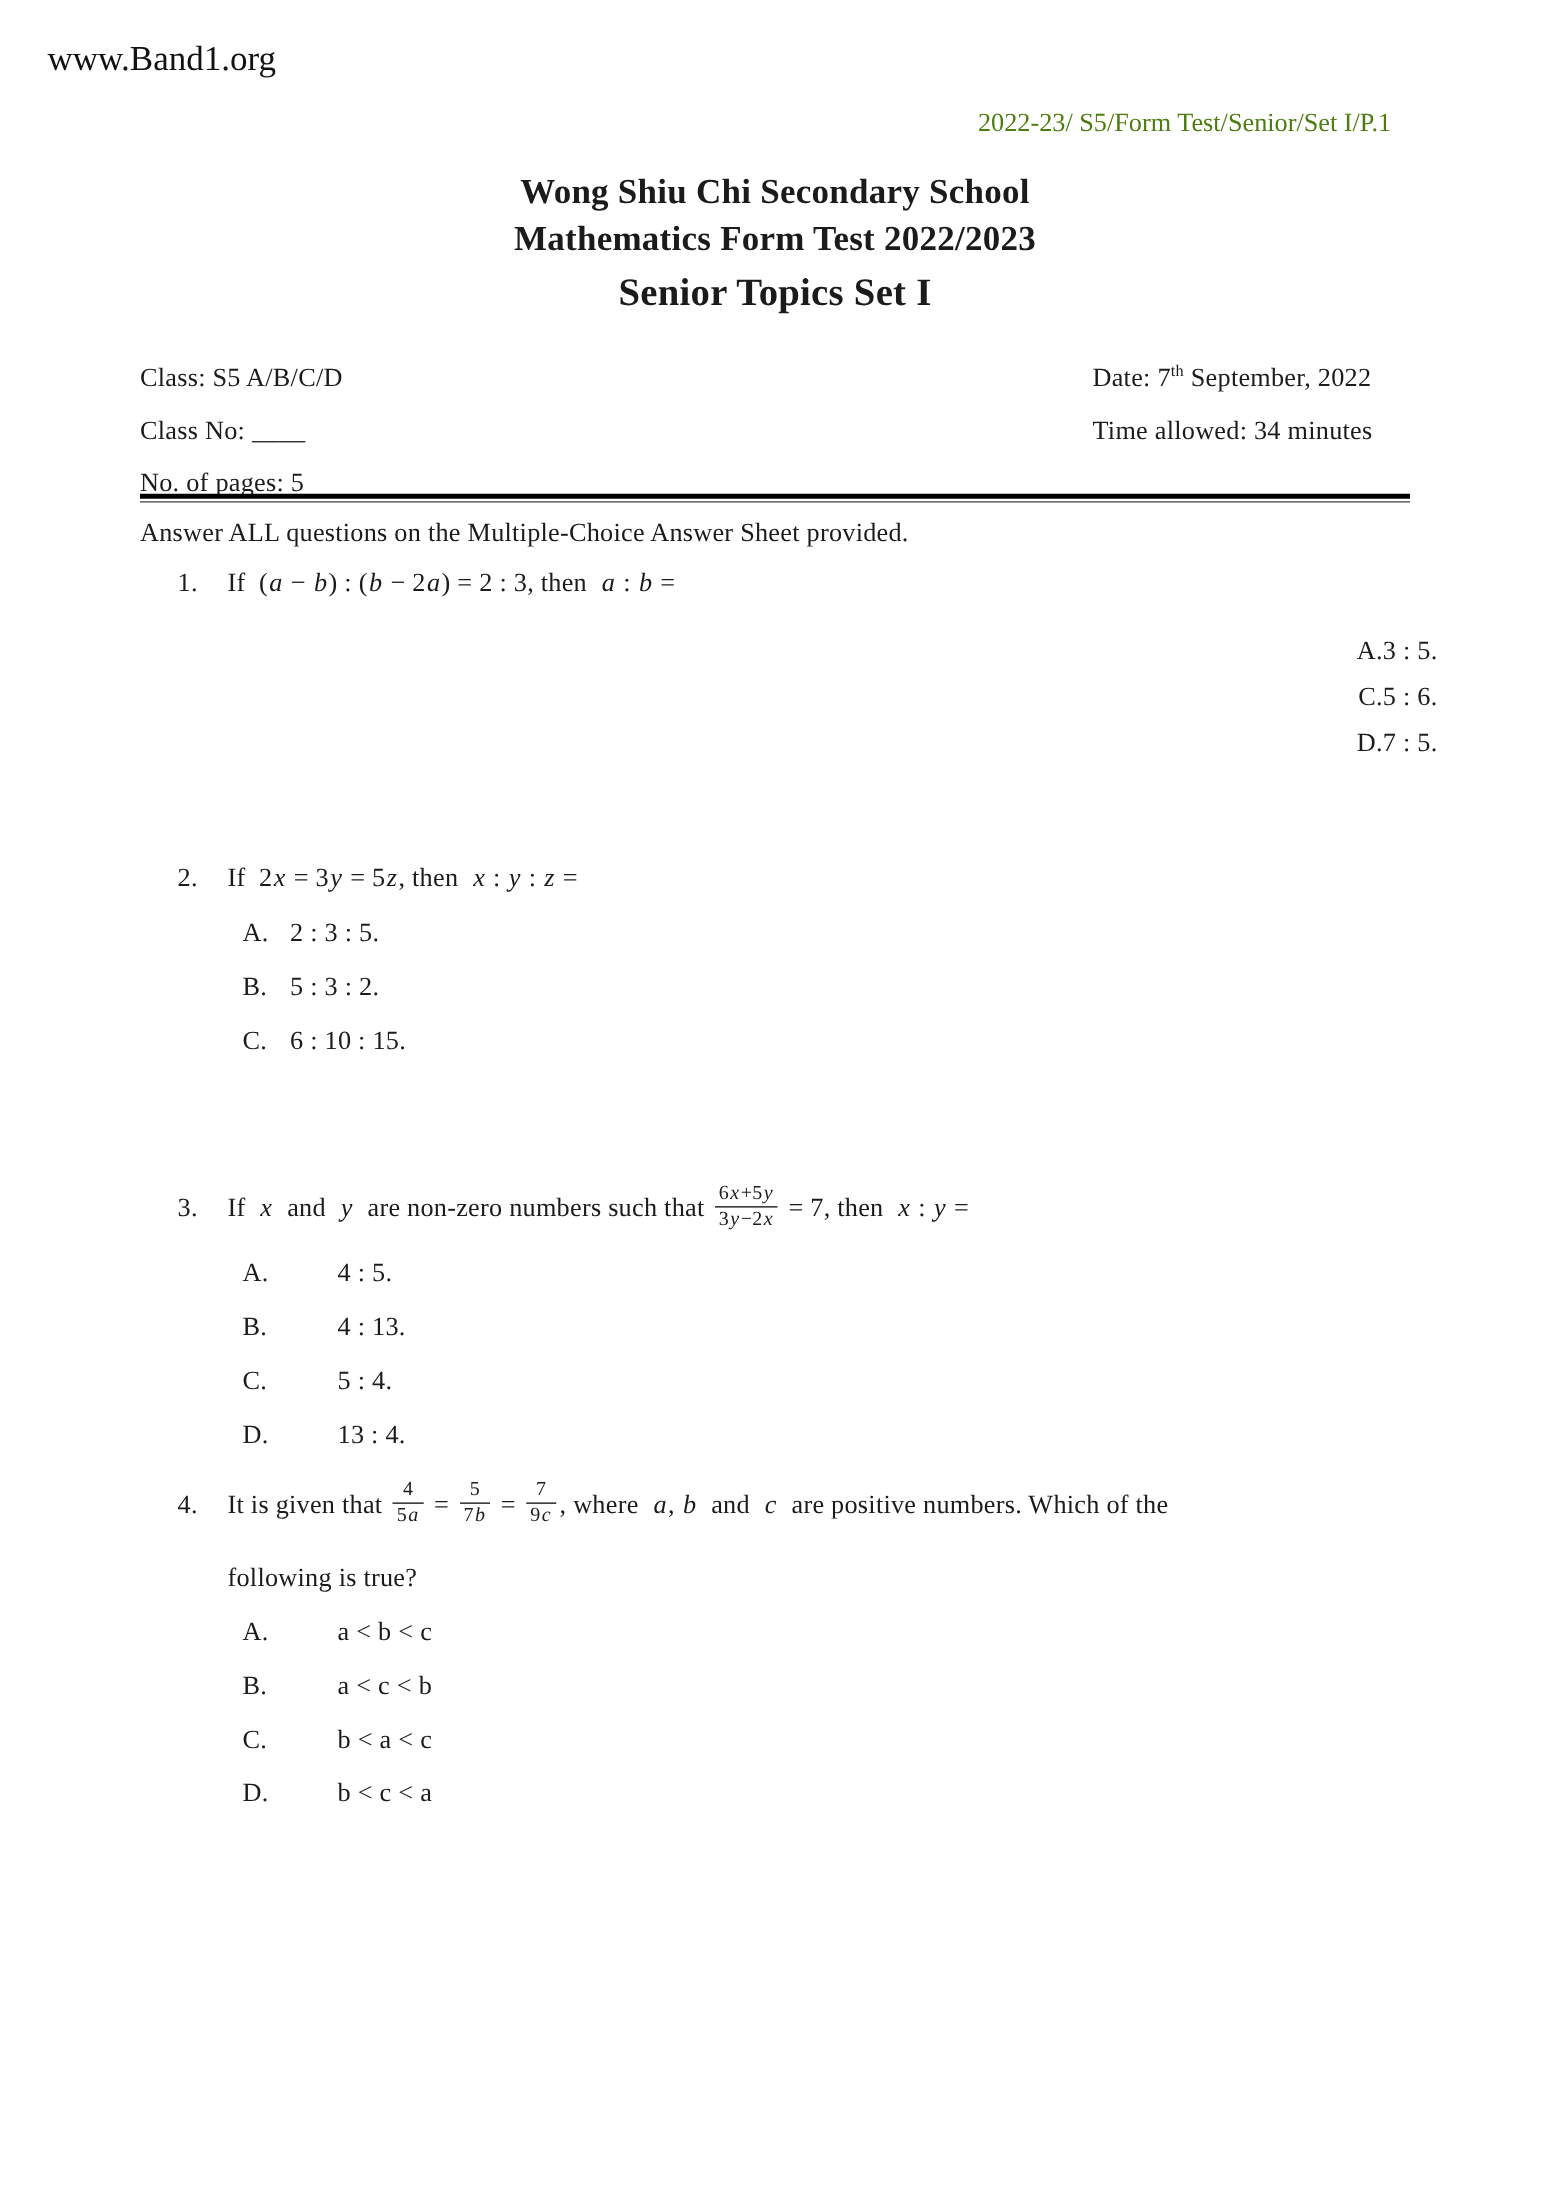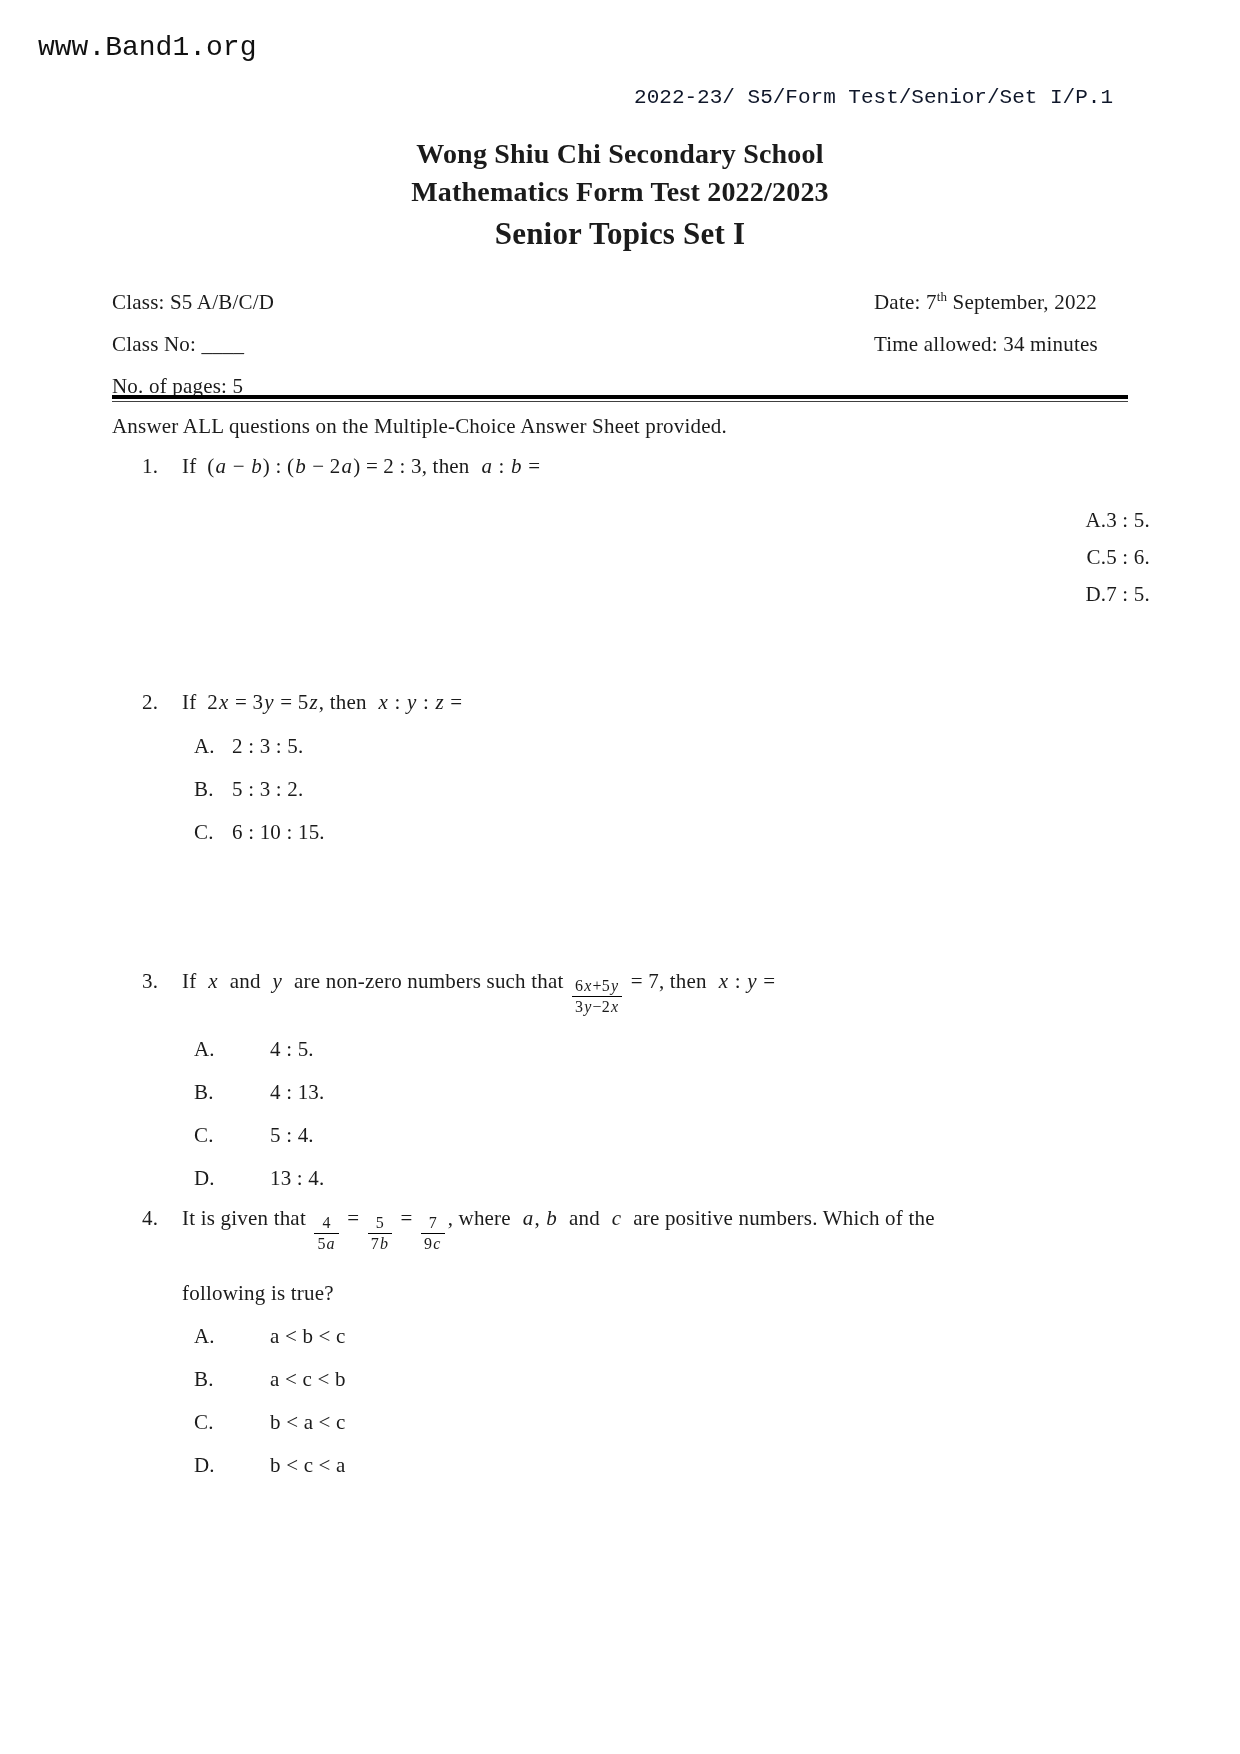--- a/index.html
+++ b/index.html
@@ -6,24 +6,24 @@
   .page{
     position:relative;
     width:1240px;height:1754px;
     background:#ffffff;
     color:#1b1b1b;
     font-family:"Liberation Serif","DejaVu Serif",serif;
     font-size:21px;
     letter-spacing:0.2px;
     overflow:hidden;
   }
-  .sans{font-family:Liberation Mono, monospace;letter-spacing:0;text-align:right;}
+  .sans{font-family:Liberation Serif, serif;letter-spacing:0;text-align:right;}
 
   .watermark{position:absolute;left:38px;top:32px;font-size:28px;color:#111;}
-  .doccode{position:absolute;right:127px;top:86px;font-size:21px;color:#0f172a;}
+  .doccode{position:absolute;right:127px;top:86px;font-size:21px;color:#4d7c0f;}
 
   .title{position:absolute;left:112px;width:1016px;text-align:center;font-weight:bold;}
   .title-school{top:138px;font-size:28px;}
   .title-test{top:176px;font-size:28px;}
   .title-set{top:216px;font-size:31px;}
 
   .info-left{position:absolute;left:112px;top:288px;}
   .info-right{position:absolute;left:874px;top:288px;}
   .info-row{height:28px;line-height:28px;margin-bottom:14px;white-space:pre;}
   .sup{font-size:13px;vertical-align:super;line-height:0;}
@@ -54,21 +54,21 @@
   .q-0 .opt{height:37px;text-align:right;}
   .opt-letter{display:inline-block;width:38px;}
   .q-2 .opt-letter,.q-3 .opt-letter{width:76px;}
 
   .mvar{font-style:italic;padding:0 1px;}
   .mtxt{}
   .frac{
     display:inline-block;vertical-align:middle;text-align:center;
     font-size:16px;line-height:1.15;margin:0 3px;position:relative;top:-2px;
   }
-  .frac .num{display:block;border-bottom:1.5px solid #000;padding:0 3px 1px;margin-top:31px;}
+  .frac .num{display:block;border-bottom:1.5px solid #000;padding:0 3px 1px;}
   .frac .den{display:block;padding:1px 3px 0;font-family:Liberation Serif, serif;}
 </style>
 </head>
 <body>
 
 <div class="page">
 
   <div class="watermark sans">www.Band1.org</div>
 
   <div class="doccode sans">2022-23/ S5/Form Test/Senior/Set I/P.1</div>

